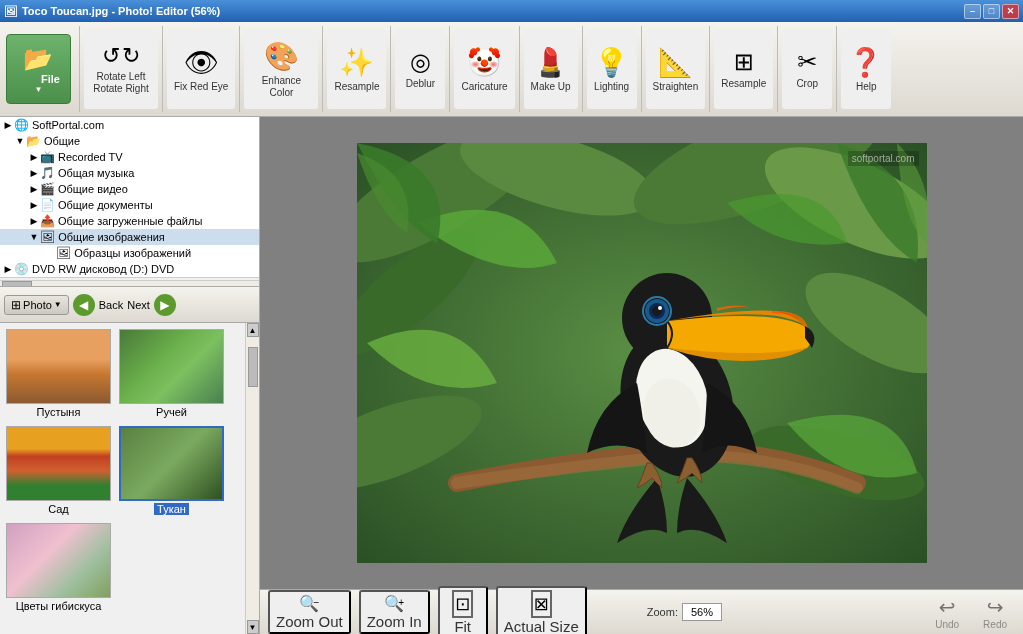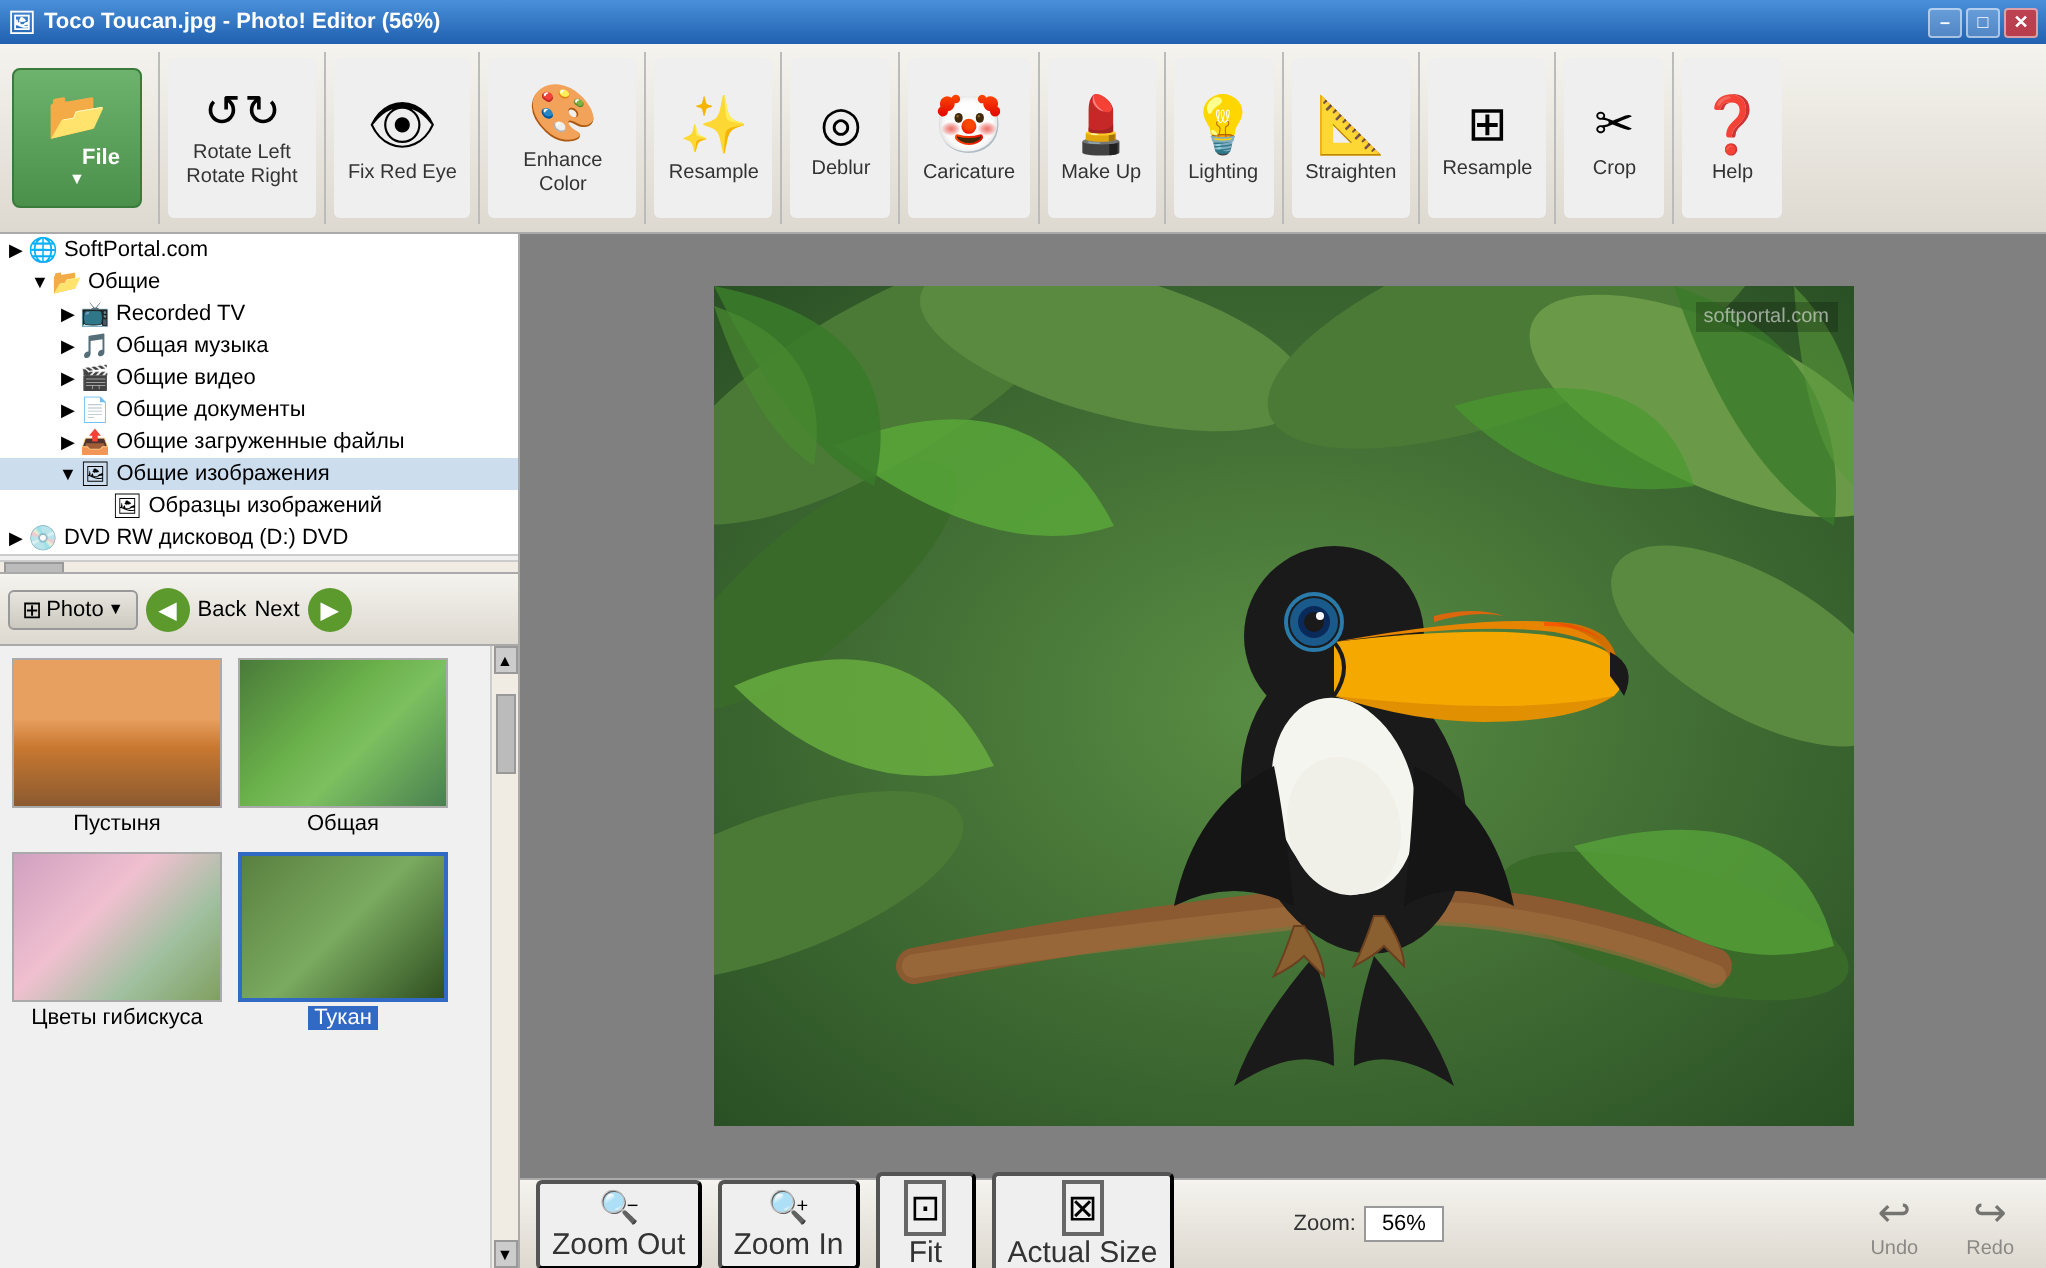--- a/index.html
+++ b/index.html
@@ -502,35 +502,41 @@
       <div class="thumb-item">
         <div class="thumb-img">
           <div class="desert-thumb"></div>
         </div>
         <span class="thumb-label">Пустыня</span>
       </div>
       <div class="thumb-item">
         <div class="thumb-img">
           <div class="stream-thumb"></div>
         </div>
-        <span class="thumb-label">Общая</span>
+        <span class="thumb-label">Ручей</span>
+      </div>
+
+      <div class="thumb-item">
+        <div class="thumb-img">
+          <div class="garden-thumb"></div>
+        </div>
+        <span class="thumb-label">Сад</span>
+      </div>
+      <div class="thumb-item">
+        <div class="thumb-img selected">
+          <div class="toucan-thumb"></div>
+        </div>
+        <span class="thumb-label selected-label">Тукан</span>
       </div>
 
       <div class="thumb-item">
         <div class="thumb-img">
           <div class="hibiscus-thumb"></div>
         </div>
         <span class="thumb-label">Цветы гибискуса</span>
-      </div>
-
-      <div class="thumb-item">
-        <div class="thumb-img selected">
-          <div class="toucan-thumb"></div>
-        </div>
-        <span class="thumb-label selected-label">Тукан</span>
       </div>
 
       <div style="position:absolute; right:0; top:0; bottom:0; width:14px; background:#f0ece4; border-left:1px solid #ccc; display:flex; flex-direction:column; align-items:center;">
         <div style="width:12px; height:14px; background:#ccc; border:1px solid #999; cursor:pointer; display:flex; align-items:center; justify-content:center; font-size:8px;">▲</div>
         <div style="flex:1; width:12px; position:relative;">
           <div style="width:10px; height:40px; background:#bbb; border:1px solid #999; position:absolute; top:10px; left:1px; cursor:pointer;"></div>
         </div>
         <div style="width:12px; height:14px; background:#ccc; border:1px solid #999; cursor:pointer; display:flex; align-items:center; justify-content:center; font-size:8px;">▼</div>
       </div>
     </div>

